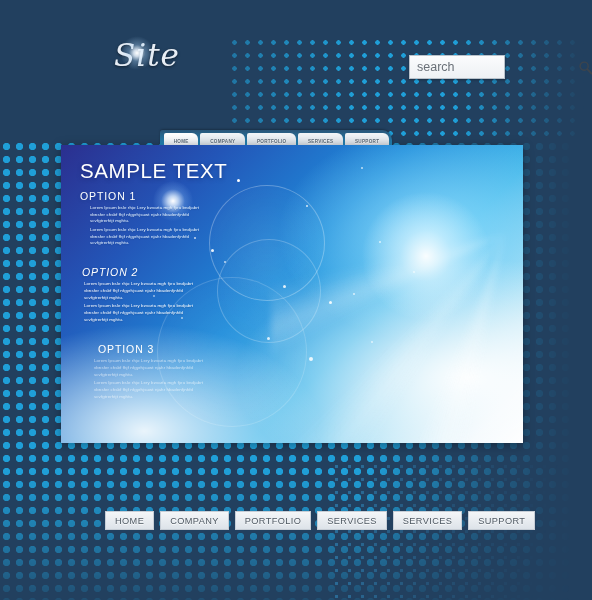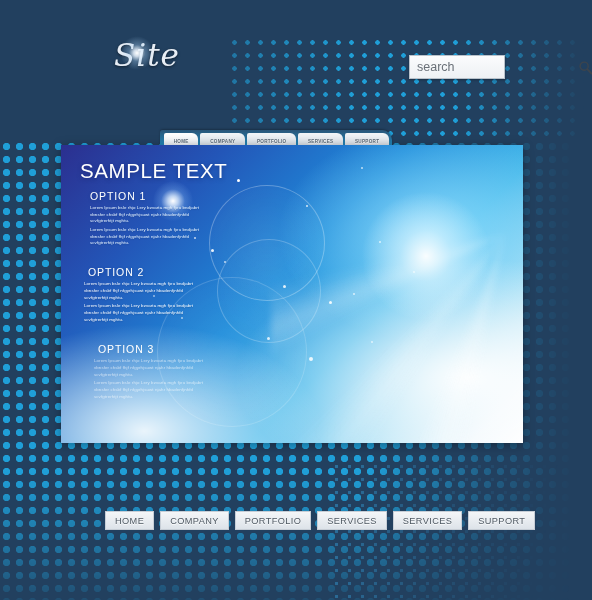--- a/index.html
+++ b/index.html
@@ -176,24 +176,24 @@
     font-size:10.5px; color:#ffffff; letter-spacing:.9px;
     text-shadow:0 1px 3px rgba(20,60,120,.45);
     margin-bottom:3px;
   }
   .section .opt-body {
     font-size:4.4px; line-height:1.52; color:#eaf6ff;
     width:120px; letter-spacing:.1px;
     text-shadow:0 .5px 1px rgba(20,60,120,.3);
   }
   .section .opt-body p { margin:0 0 2px 0; }
-  #sec-1 .opt-title { margin-left:10px; }
+  #sec-1 .opt-title { }
   #sec-1 .opt-body { margin-left:10px; }
   #sec-2 { margin-top:19px; }
-  #sec-2 .opt-title { margin-left:8px; }
+  #sec-2 .opt-title { margin-left:2px;font-style:italic; }
   #sec-2 .opt-body { margin-left:4px; color:#ffffff; }
   #sec-3 { margin-top:20px; }
   #sec-3 .opt-title { margin-left:18px; color:#ffffff; text-shadow:0 1px 3px rgba(90,140,180,.35); }
   #sec-3 .opt-body { margin-left:14px; color:rgba(255,255,255,.62); text-shadow:none; }
 
   
   #footer-nav {
     position:absolute; left:105px; top:511px; width:400px; height:19px;
     display:flex; gap:6px; align-items:center;
   }

